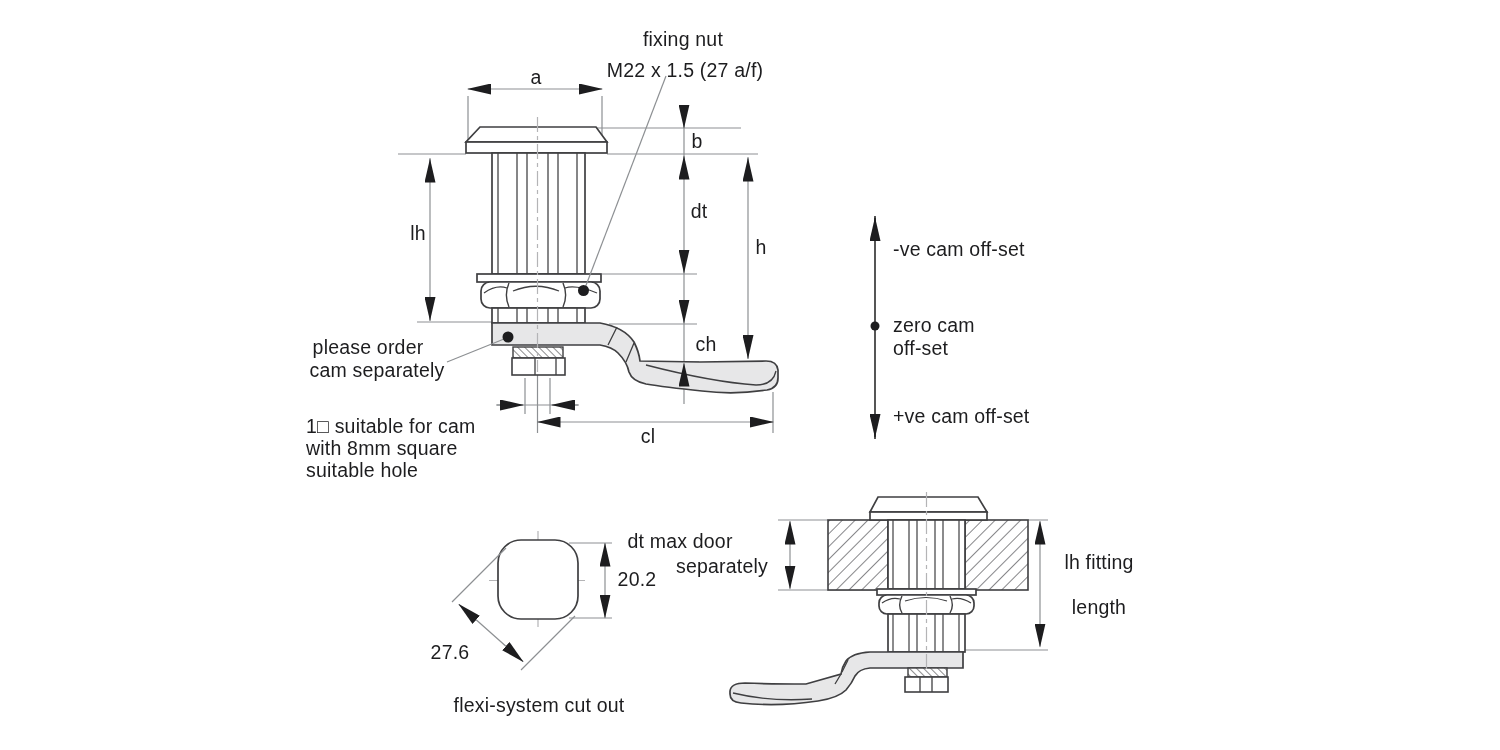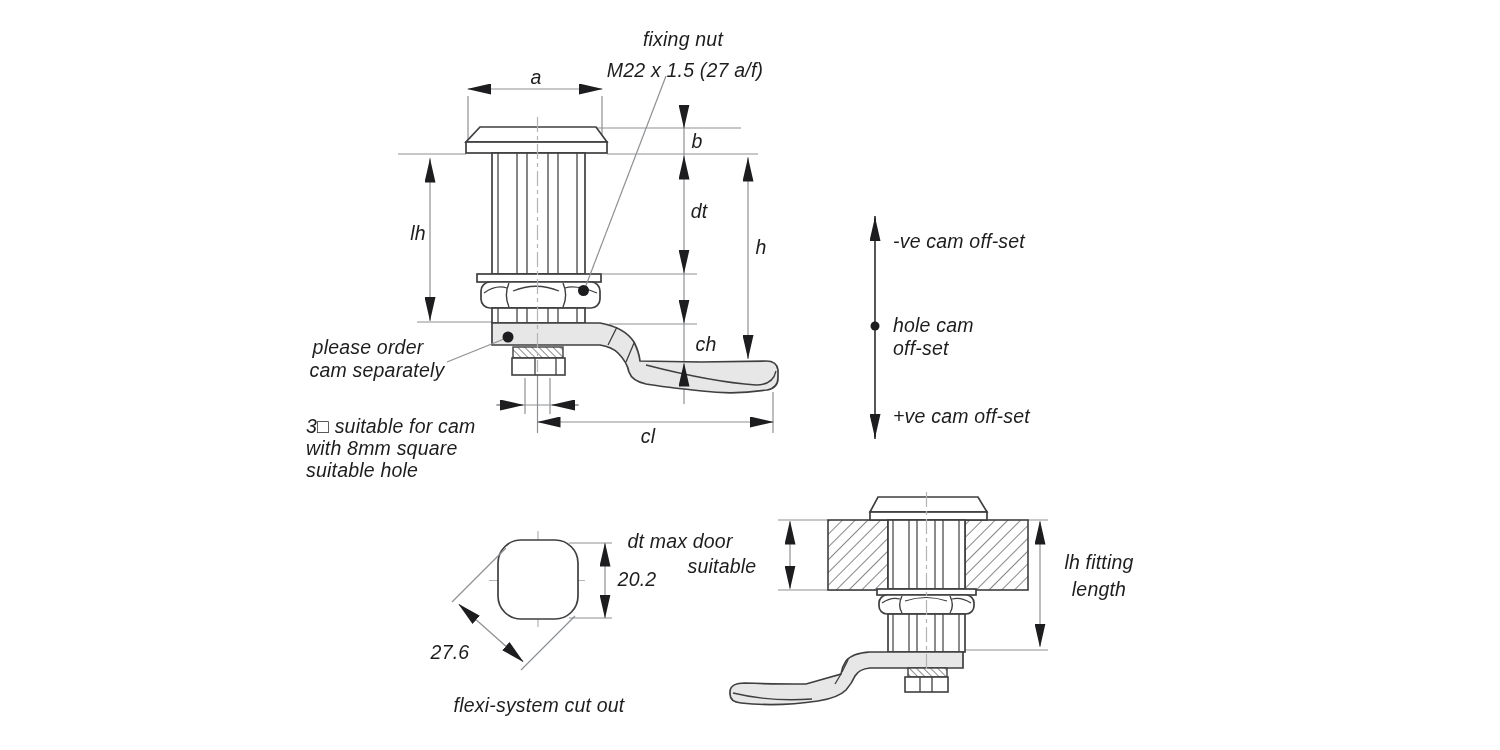--- a/index.html
+++ b/index.html
@@ -1,20 +1,20 @@
 <!DOCTYPE html>
 <html><head>
 <meta charset="utf-8">
 <style>
   html,body{margin:0;padding:0;}
   body{
     width:1500px;height:750px;position:relative;background:#ffffff;
     font-family:"Liberation Sans", sans-serif;overflow:hidden;
   }
-  #stage{position:absolute;left:0;top:0;width:1500px;height:750px;font-style:italic;}
+  #stage{position:absolute;left:0;top:0;width:1500px;height:750px;}
   svg{position:absolute;left:0;top:0;}
   .lbl{
     position:absolute;font-size:19.5px;line-height:1.1;color:#1d1d1f;
     white-space:nowrap;transform:translate(-50%,-50%);letter-spacing:.2px;
   }
   .lbl.left{transform:translate(0,-50%);}
 </style>
 </head>
 <body>
 
@@ -165,31 +165,31 @@
 <div class="lbl" style="left:697px;top:142px">b</div>
 <div class="lbl" style="left:699px;top:212px">dt</div>
 <div class="lbl" style="left:761px;top:248px">h</div>
 <div class="lbl" style="left:418px;top:234px">lh</div>
 <div class="lbl" style="left:706px;top:345px">ch</div>
 <div class="lbl" style="left:648px;top:437px">cl</div>
 
 <div class="lbl" style="left:368px;top:348px">please order</div>
 <div class="lbl" style="left:377px;top:371px">cam separately</div>
 
-<div class="lbl left" style="left:306px;top:427px">3□ suitable for cam</div>
+<div class="lbl left" style="left:306px;top:427px">1□ suitable for cam</div>
 <div class="lbl left" style="left:306px;top:449px">with 8mm square</div>
 <div class="lbl left" style="left:306px;top:471px">suitable hole</div>
 
-<div class="lbl left" style="left:893px;top:242px">-ve cam off-set</div>
-<div class="lbl left" style="left:893px;top:326px">hole cam</div>
+<div class="lbl left" style="left:893px;top:250px">-ve cam off-set</div>
+<div class="lbl left" style="left:893px;top:326px">zero cam</div>
 <div class="lbl left" style="left:893px;top:349px">off-set</div>
 <div class="lbl left" style="left:893px;top:417px">+ve cam off-set</div>
 
 <div class="lbl" style="left:637px;top:580px">20.2</div>
 <div class="lbl" style="left:450px;top:653px">27.6</div>
 <div class="lbl" style="left:539px;top:706px">flexi-system cut out</div>
 
 <div class="lbl" style="left:680px;top:542px">dt max door</div>
-<div class="lbl" style="left:722px;top:567px">suitable</div>
+<div class="lbl" style="left:722px;top:567px">separately</div>
 <div class="lbl" style="left:1099px;top:563px">lh fitting</div>
-<div class="lbl" style="left:1099px;top:590px">length</div>
+<div class="lbl" style="left:1099px;top:608px">length</div>
 
 </div>
 
 </body></html>

